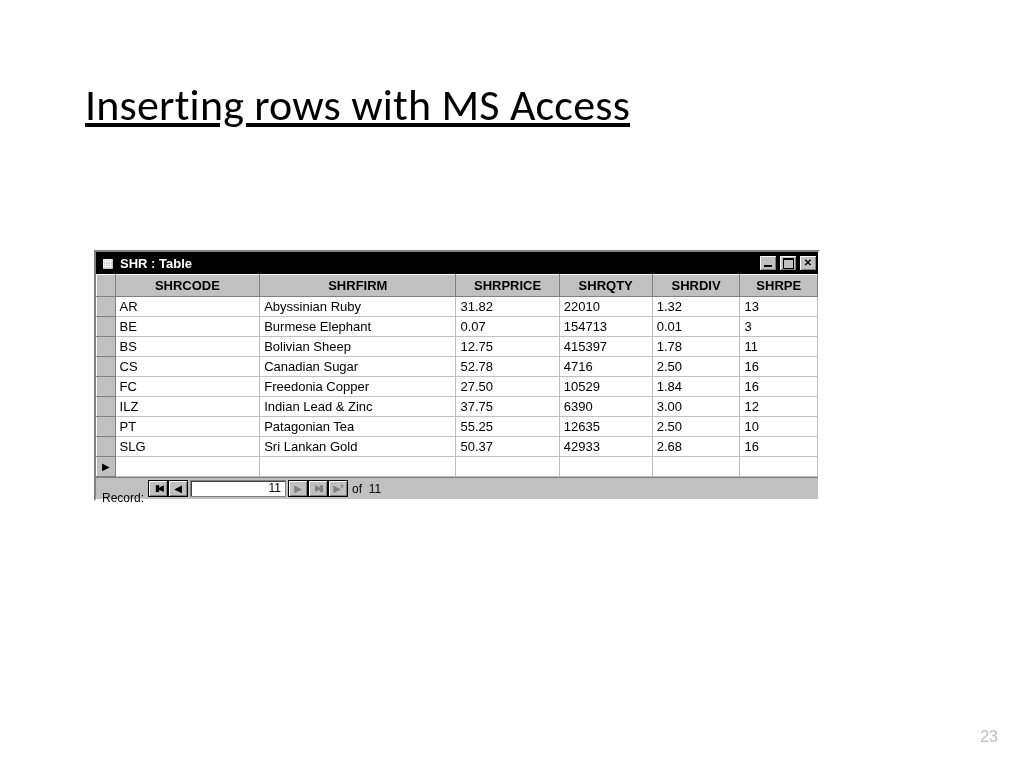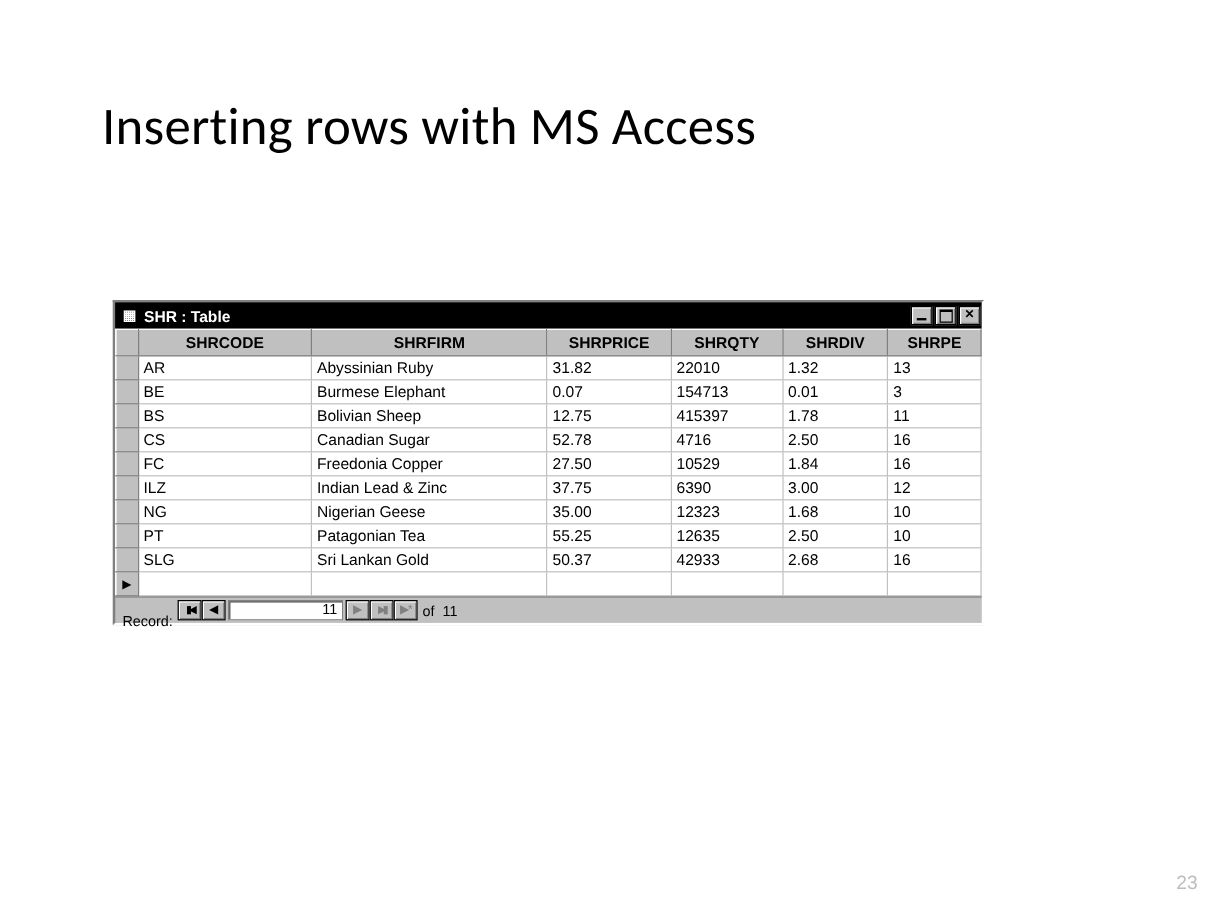--- a/index.html
+++ b/index.html
@@ -14,20 +14,21 @@
     position: relative;
     width: 1024px; height: 768px;
   }
   .slide-title {
     position: absolute;
     left: 85px; top: 78px;
     font-size: 44px;
     font-weight: 400;
     font-family: Calibri, Arial, sans-serif;
     letter-spacing: 0.2px;
+    text-decoration: underline;
   }
   .page-num {
     position: absolute;
     right: 26px; bottom: 22px;
     font-size: 16px;
     color: #bdbdbd;
   }
 
   
   .access-window {
@@ -251,29 +252,20 @@
               <td class="rowsel"></td>
               <td class="txt">ILZ</td>
               <td class="txt">Indian Lead &amp; Zinc</td>
               <td class="num">37.75</td>
               <td class="num">6390</td>
               <td class="num">3.00</td>
               <td class="num">12</td>
             </tr>
             <tr>
               <td class="rowsel"></td>
-              <td class="txt">NG</td>
-              <td class="txt">Nigerian Geese</td>
-              <td class="num">35.00</td>
-              <td class="num">12323</td>
-              <td class="num">1.68</td>
-              <td class="num">10</td>
-            </tr>
-            <tr>
-              <td class="rowsel"></td>
               <td class="txt">PT</td>
               <td class="txt">Patagonian Tea</td>
               <td class="num">55.25</td>
               <td class="num">12635</td>
               <td class="num">2.50</td>
               <td class="num">10</td>
             </tr>
             <tr>
               <td class="rowsel"></td>
               <td class="txt">SLG</td>

